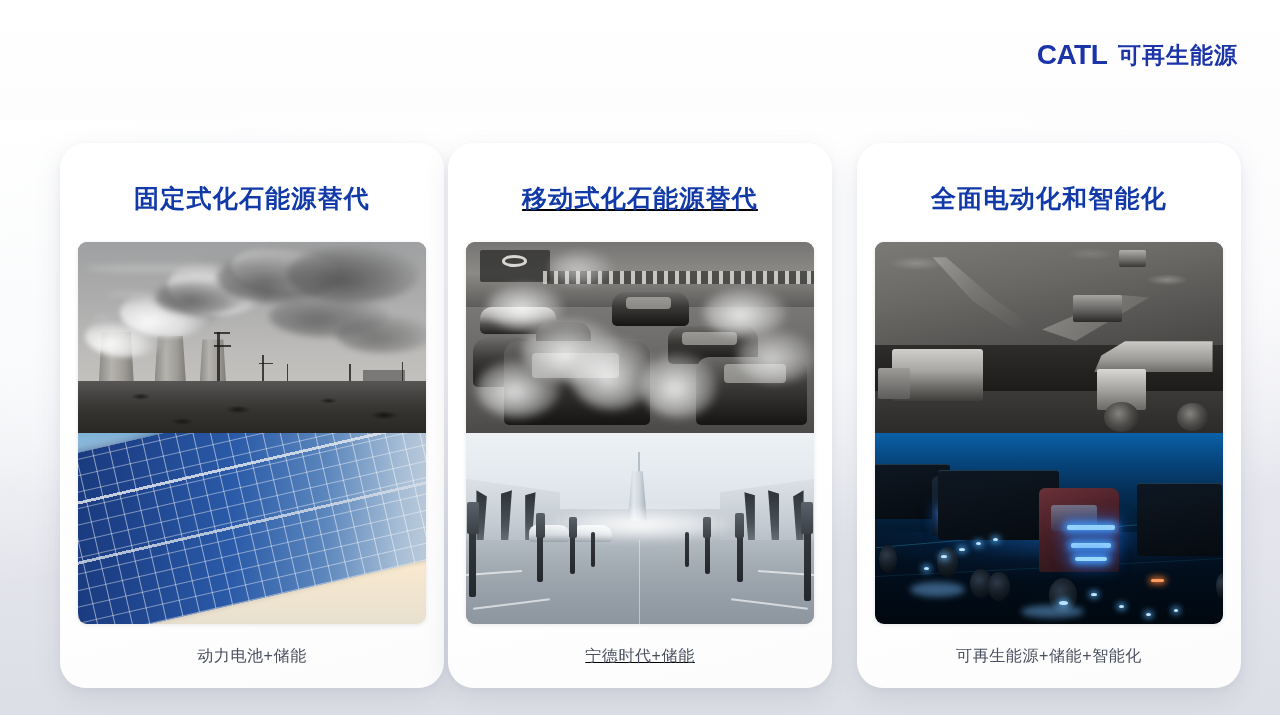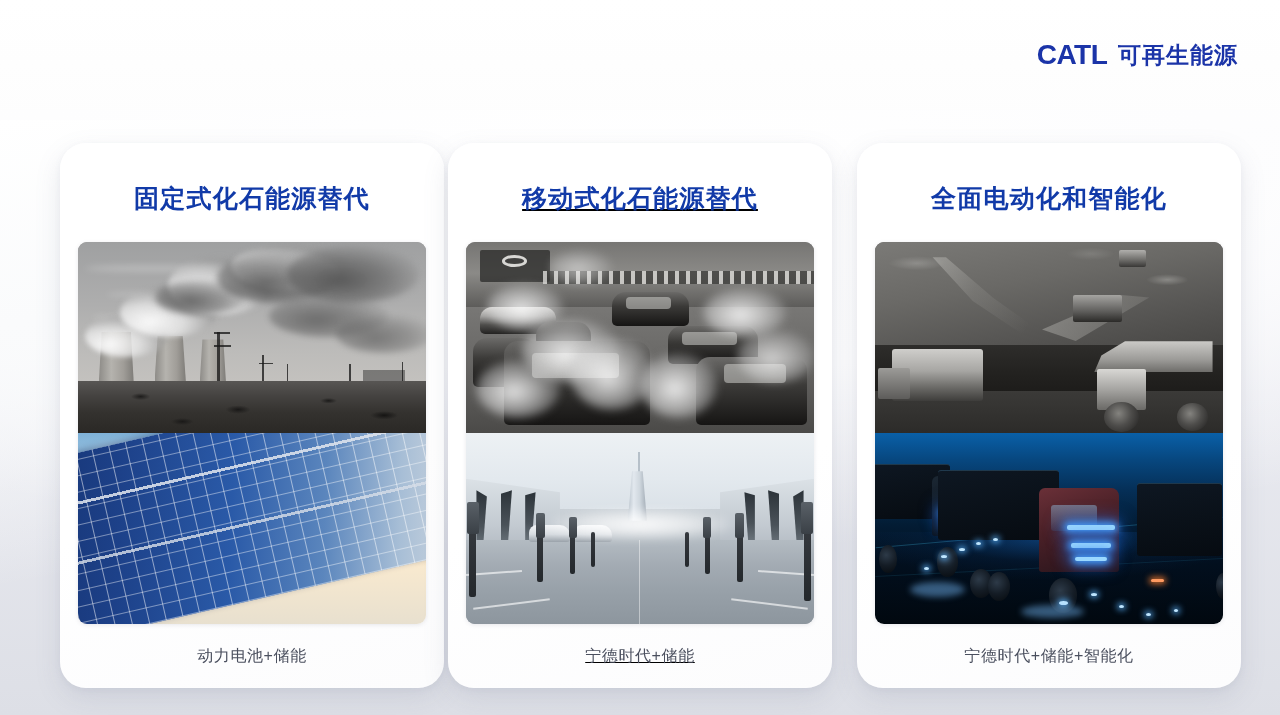--- a/index.html
+++ b/index.html
@@ -548,16 +548,16 @@
         <div class="et-dot" style="left:53%;top:88%;width:9px;height:4px;"></div>
         <div class="et-dot" style="left:62%;top:84%;width:6px;height:3px;"></div>
         <div class="et-dot" style="left:70%;top:90%;width:5px;height:3px;"></div>
         <div class="et-dot" style="left:78%;top:94%;width:5px;height:3px;"></div>
         <div class="et-dot" style="left:86%;top:92%;width:4px;height:3px;"></div>
         <div class="et-reflect" style="left:10%;top:78%;width:16%;height:8%;"></div>
         <div class="et-reflect" style="left:42%;top:90%;width:18%;height:7%;"></div>
       </div>
 
     </div>
-    <div class="card-caption">宁德时代+储能+智能化</div>
+    <div class="card-caption">可再生能源+储能+智能化</div>
   </div>
 
 </div>
 
 </body></html>

